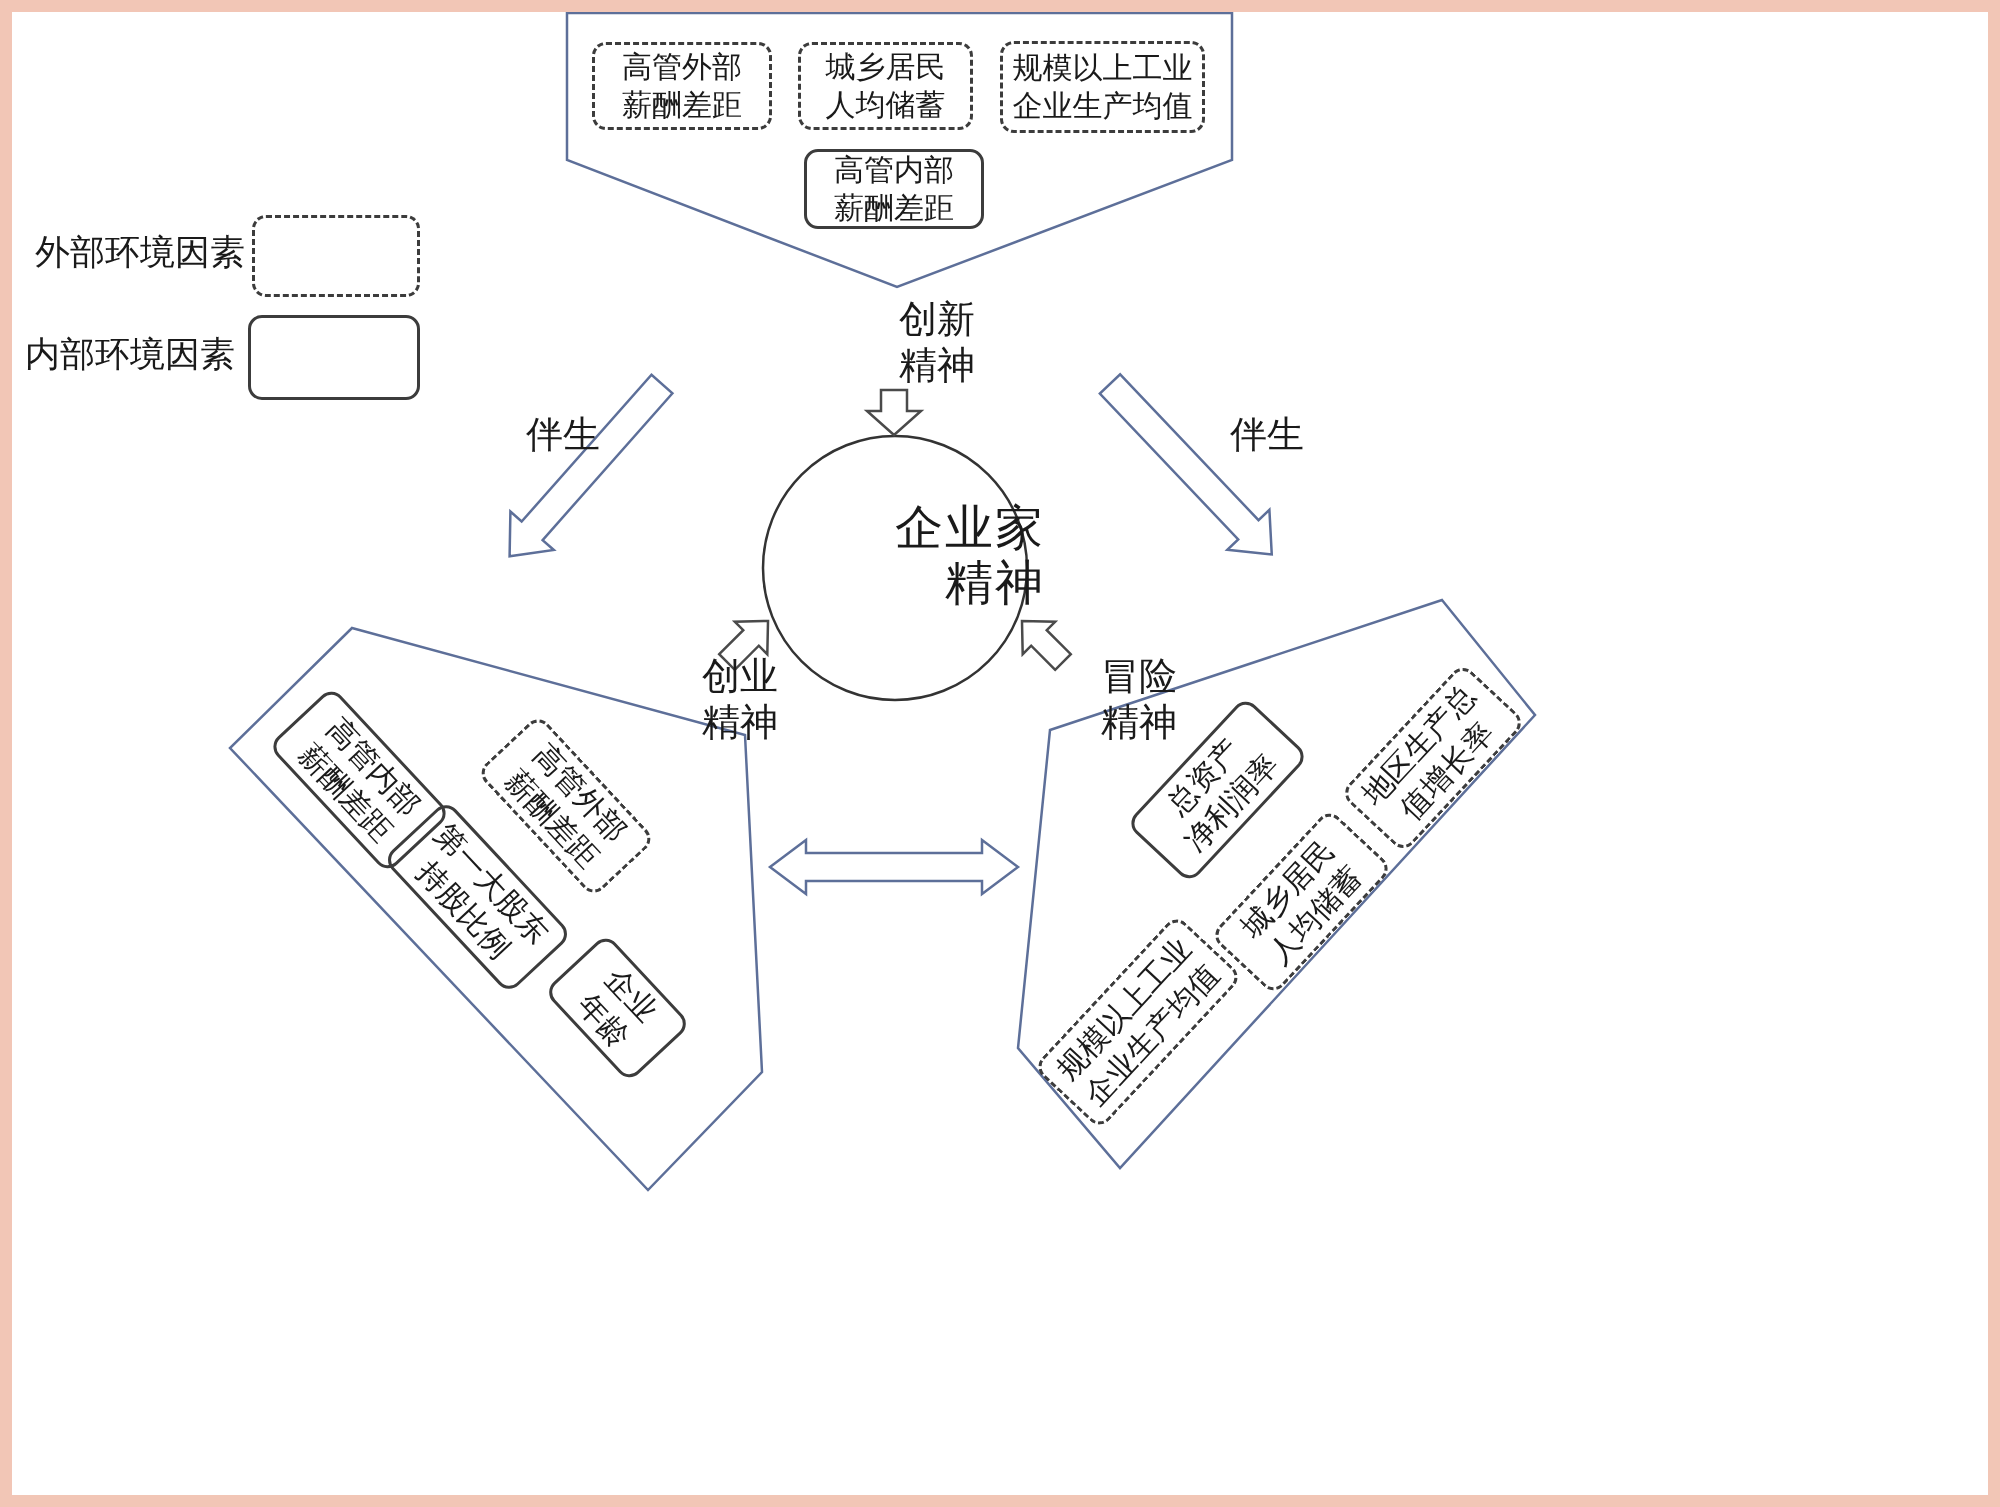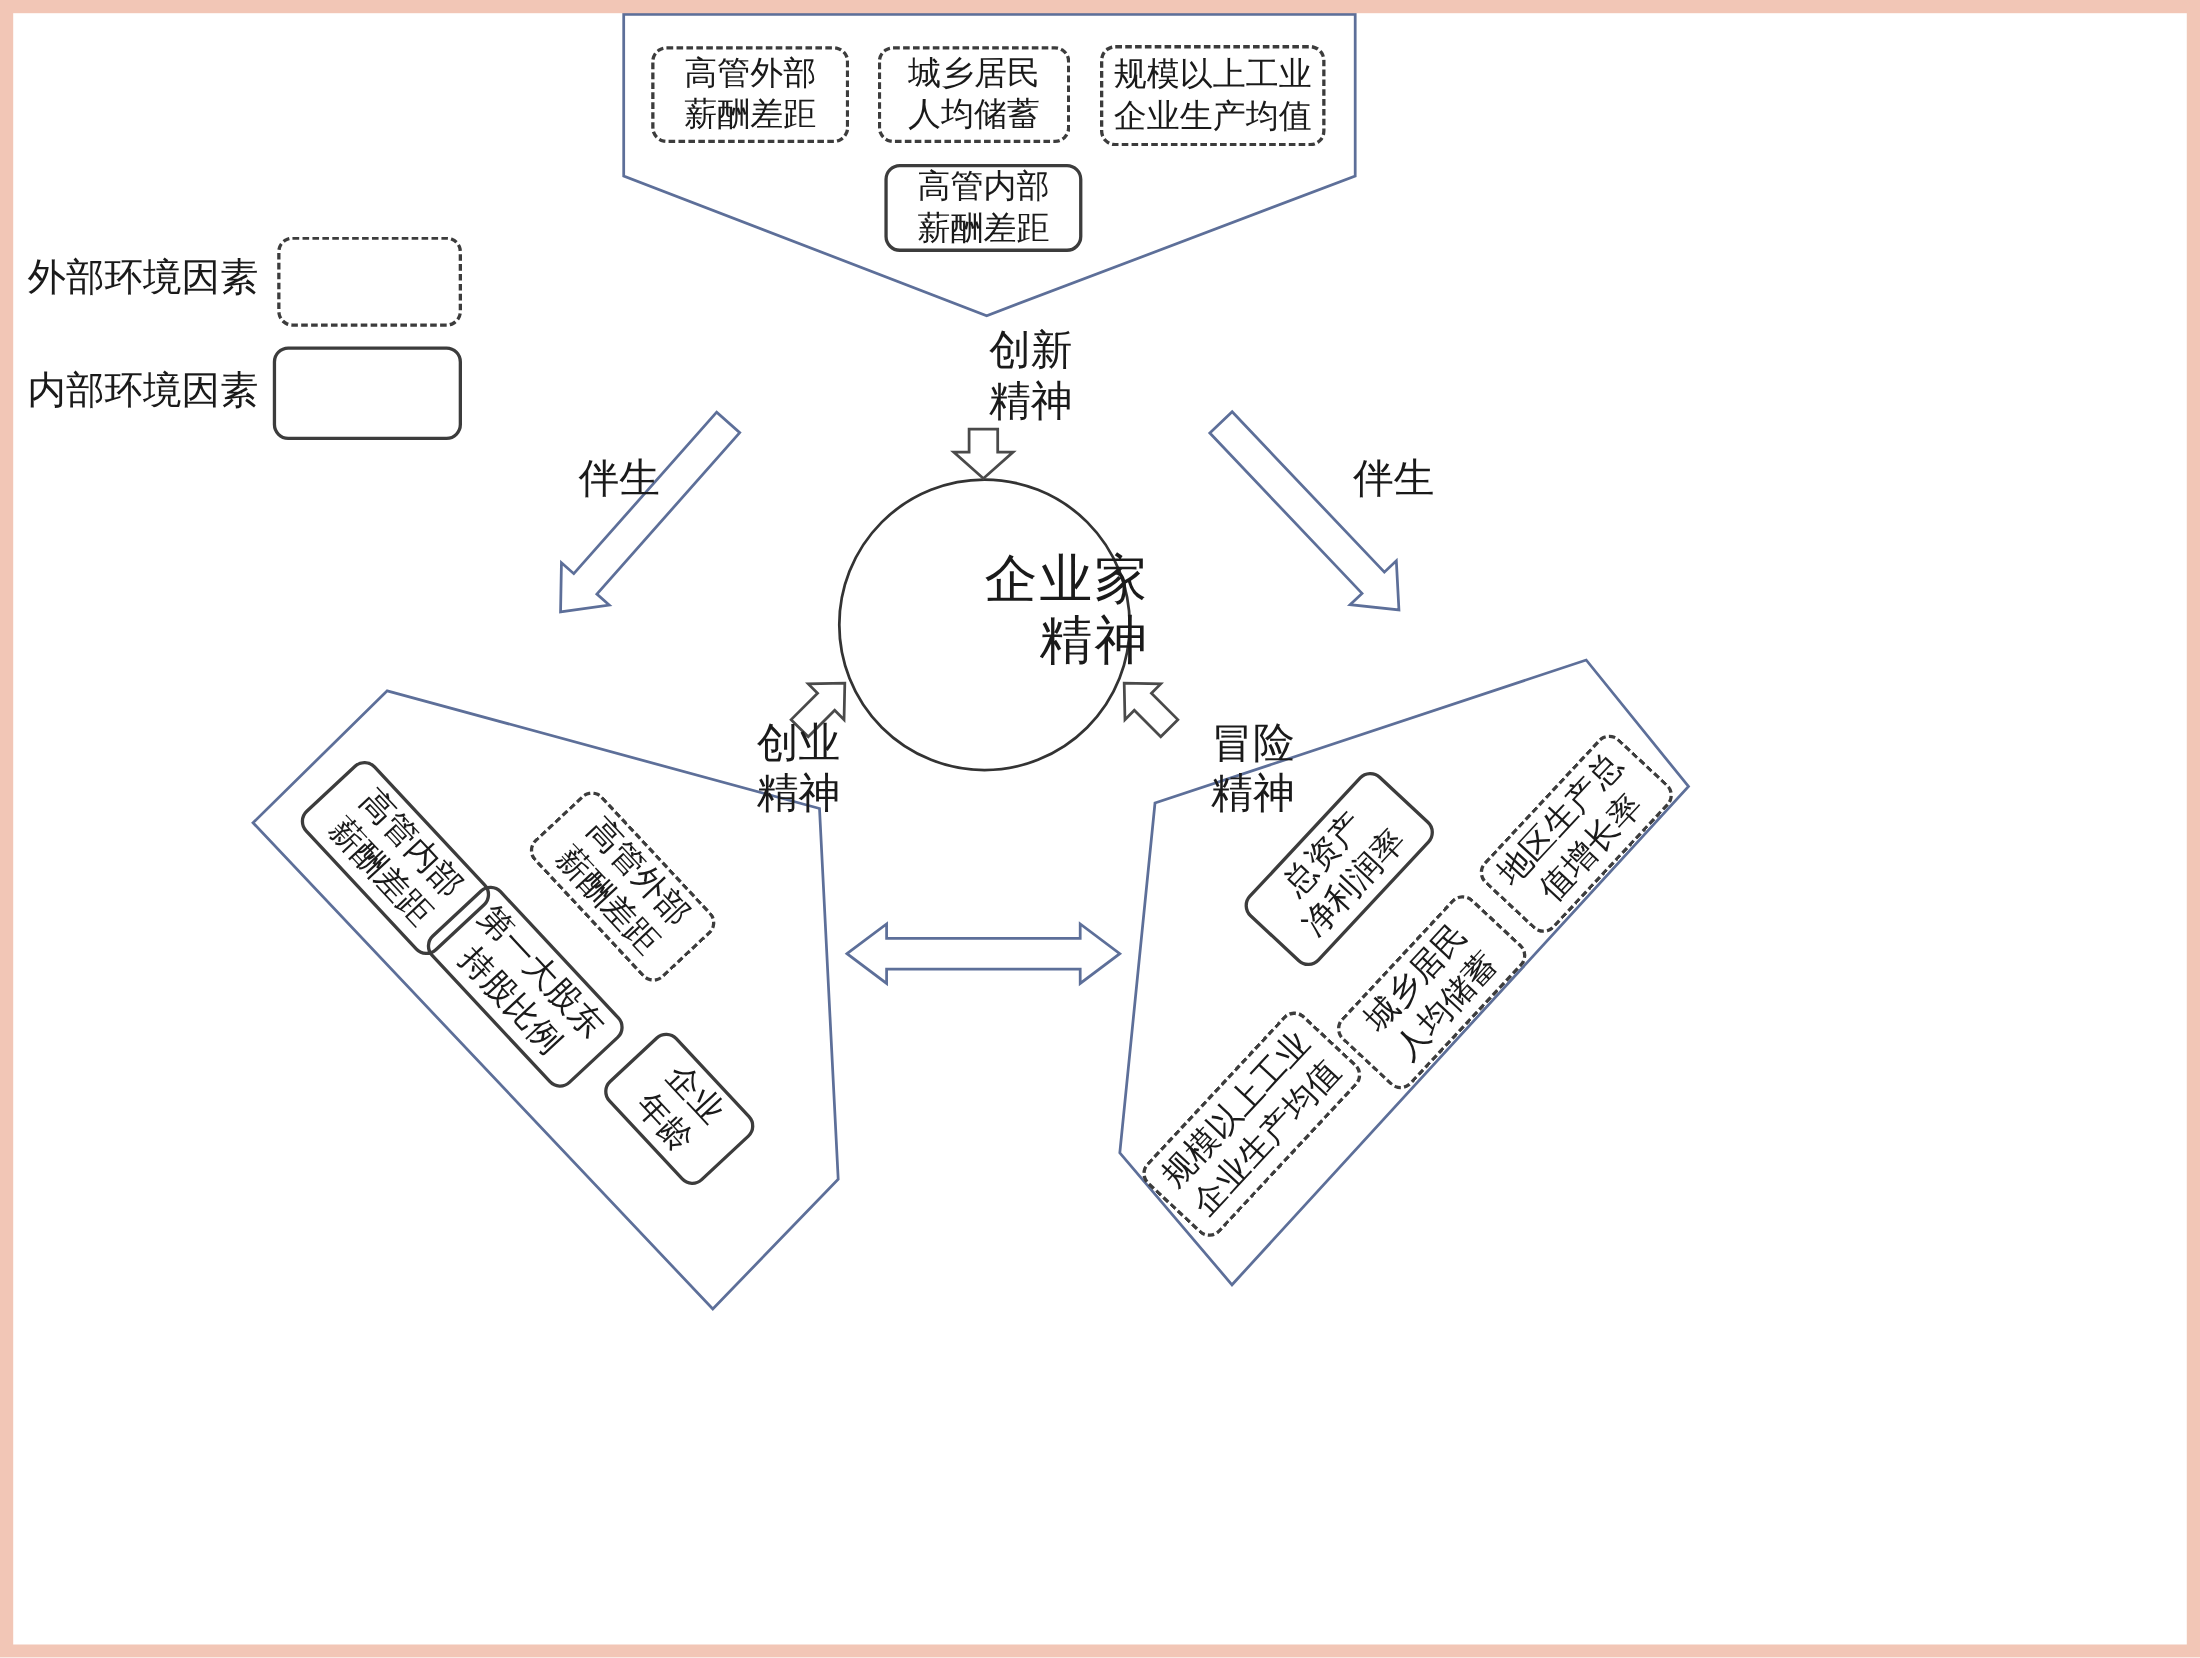--- a/index.html
+++ b/index.html
@@ -64,38 +64,38 @@
 
     <polygon points="0,-11 34,-11 34,-23 58,0 34,23 34,11 0,11" transform="translate(1063,662) rotate(-135)" fill="#ffffff" stroke="#4a4a4a" stroke-width="2.5"></polygon>
 
     <polygon points="0,-14 196,-14 196,-29 230,0 196,29 196,14 0,14" transform="translate(662,384) rotate(131.5)" fill="#ffffff" stroke="#5d6f99" stroke-width="2.5"></polygon>
 
     <polygon points="0,-14 201,-14 201,-29 235,0 201,29 201,14 0,14" transform="translate(1110,384) rotate(46.5)" fill="#ffffff" stroke="#5d6f99" stroke-width="2.5"></polygon>
 
     <polygon points="770,867 806,840 806,853 982,853 982,840 1018,867 982,894 982,881 806,881 806,894" fill="#ffffff" stroke="#5d6f99" stroke-width="2.5"></polygon>
   </svg>
 
-  <div class="lbl legend-text" style="left:25px;top:233px;width:230px;">外部环境因素</div>
+  <div class="lbl legend-text" style="left:25px;top:233px;width:230px;text-align:center;">外部环境因素</div>
   <div class="fbox dashed" style="left:252px;top:215px;width:168px;height:82px;"></div>
 
   <div class="lbl legend-text" style="left:25px;top:335px;width:230px;">内部环境因素</div>
   <div class="fbox" style="left:248px;top:315px;width:172px;height:85px;"></div>
 
   <div class="fbox dashed" style="left:592px;top:42px;width:180px;height:88px;">高管外部
 薪酬差距</div>
   <div class="fbox dashed" style="left:798px;top:42px;width:175px;height:88px;">城乡居民
 人均储蓄</div>
   <div class="fbox dashed" style="left:1000px;top:41px;width:205px;height:92px;">规模以上工业
 企业生产均值</div>
   <div class="fbox" style="left:804px;top:149px;width:180px;height:80px;">高管内部
 薪酬差距</div>
 
   <div class="lbl spirit" style="left:815px;top:297px;width:160px;">创新
 精神</div>
-  <div class="lbl spirit" style="left:604px;top:654px;width:160px;">创业
+  <div class="lbl spirit" style="left:618px;top:654px;width:160px;">创业
 精神</div>
   <div class="lbl spirit" style="left:1017px;top:654px;width:160px;">冒险
 精神</div>
 
   <div class="lbl accompany" style="left:480px;top:410px;width:120px;">伴生</div>
   <div class="lbl accompany" style="left:1184px;top:410px;width:120px;">伴生</div>
 
   <div class="lbl center-big" style="left:745px;top:500px;width:300px;">企业家
 精神</div>
 

